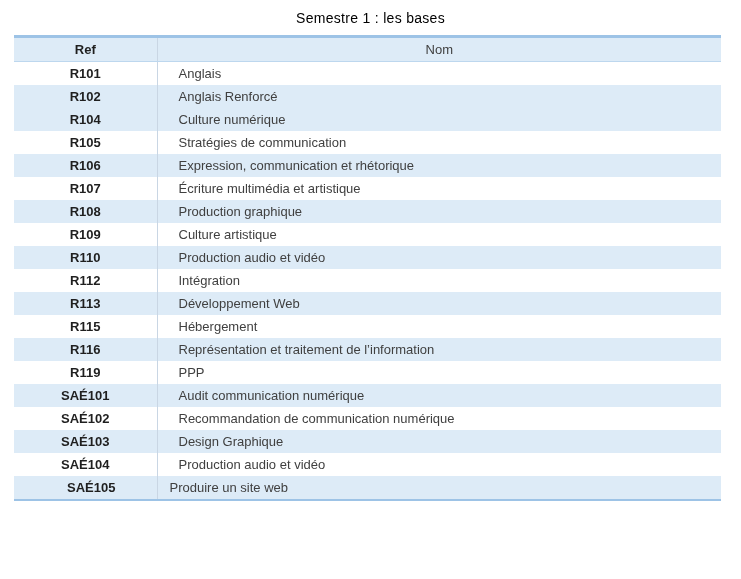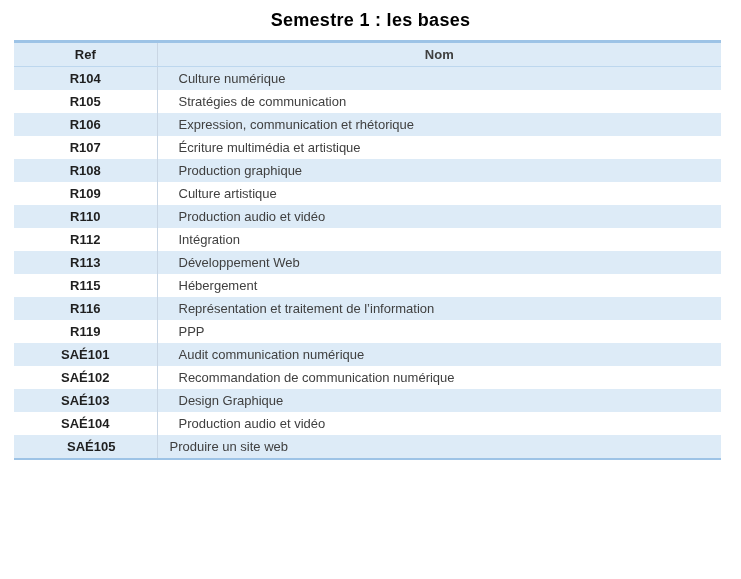--- a/index.html
+++ b/index.html
@@ -18,22 +18,22 @@
     background: #ffffff;
     width: 741px;
     height: 579px;
     overflow: hidden;
     font-family: "Liberation Sans", "DejaVu Sans", sans-serif;
   }
   .page { width: 741px; height: 579px; }
   .title {
     margin: 10px 0 9px 0;
     text-align: center;
-    font-size: 18px;
-    font-weight: 700;
+    font-size: 14px;
+    font-weight: 400;
     letter-spacing: 0.3px;
     color: var(--title-text);
   }
   table.modules-table {
     border-collapse: collapse;
     table-layout: fixed;
     margin-left: 14px;
     width: 707px;
   }
   col.c-ref { width: 143px; }
@@ -49,21 +49,21 @@
     background: var(--band);
     border-top: 3px solid var(--border-heavy);
     border-bottom: 1px solid var(--header-underline);
   }
   thead th.col-ref {
     font-weight: 700;
     color: var(--ref-text);
     text-align: center;
   }
   thead th.col-nom {
-    font-weight: 700;
+    font-weight: 400;
     color: var(--nom-text);
     text-align: center;
     border-left: 1px solid var(--column-divider);
   }
   tbody td.col-ref {
     text-align: center;
     font-weight: 700;
     color: var(--ref-text);
   }
   tbody td.col-nom {
@@ -86,20 +86,28 @@
       <col class="c-ref">
       <col class="c-nom">
     </colgroup>
     <thead>
       <tr>
         <th class="col-ref">Ref</th>
         <th class="col-nom">Nom</th>
       </tr>
     </thead>
     <tbody id="rows">
+        <tr class="plain">
+          <td class="col-ref">R101</td>
+          <td class="col-nom">Anglais</td>
+        </tr>
+        <tr class="band">
+          <td class="col-ref">R102</td>
+          <td class="col-nom">Anglais Renforcé</td>
+        </tr>
         <tr class="band">
           <td class="col-ref">R104</td>
           <td class="col-nom">Culture numérique</td>
         </tr>
         <tr class="plain">
           <td class="col-ref">R105</td>
           <td class="col-nom">Stratégies de communication</td>
         </tr>
         <tr class="band">
           <td class="col-ref">R106</td>

